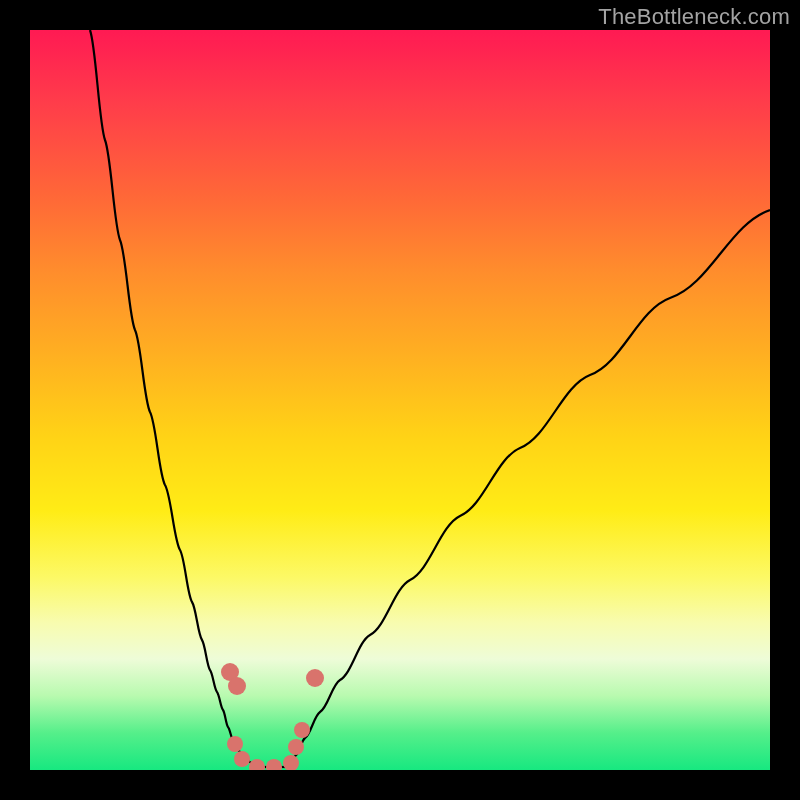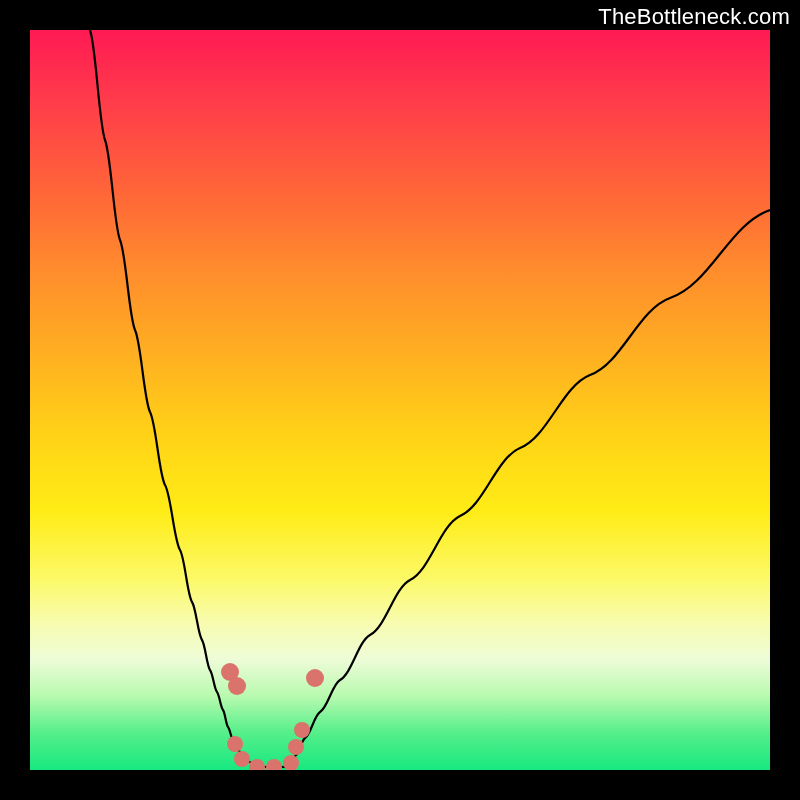--- a/index.html
+++ b/index.html
@@ -36,21 +36,21 @@
       #eefcd8 85%,
       #b8faaf 90%,
       #55ef8a 95%,
       #17e880 100%
     );
   }
   .watermark {
     position: absolute;
     top: 4px;
     right: 10px;
-    color: #ffffff;
+    color: #a3a3a3;
     font-size: 22px;
     font-weight: 500;
     letter-spacing: 0.2px;
     font-family: Arial, Helvetica, sans-serif;
   }
   svg.curve {
     position: absolute;
     left: 0; top: 0;
     width: 740px; height: 740px;
   }

